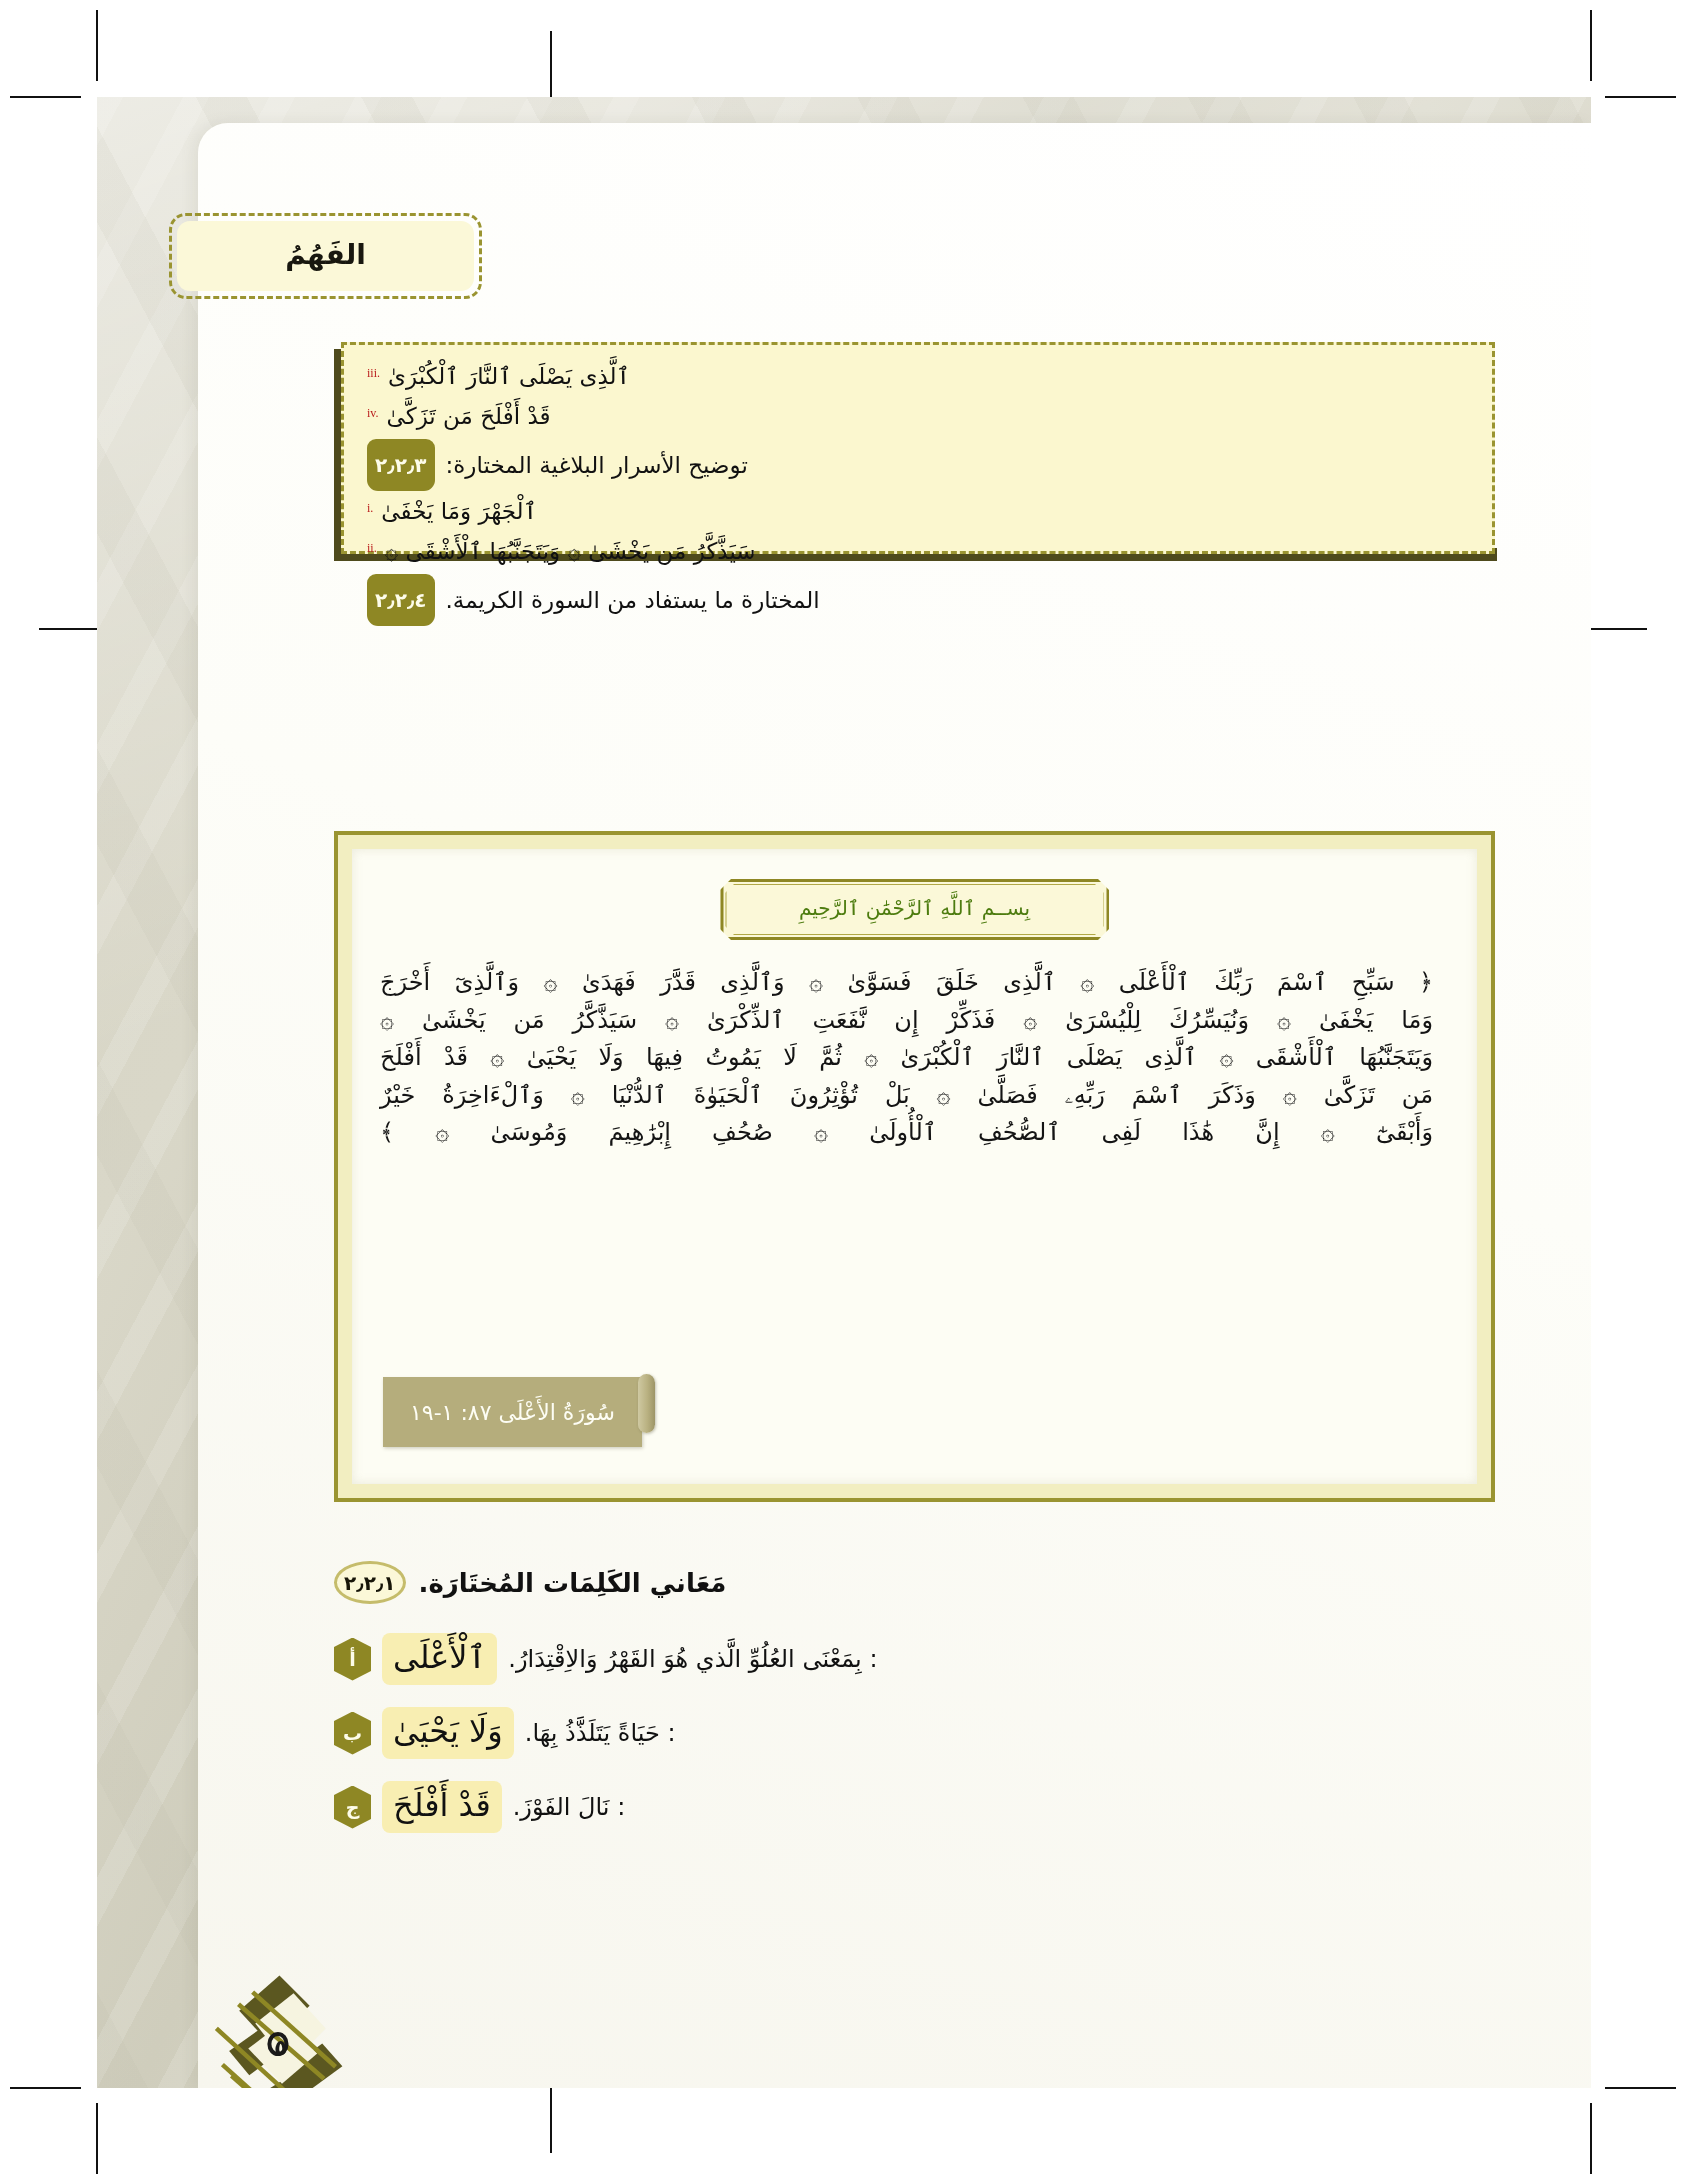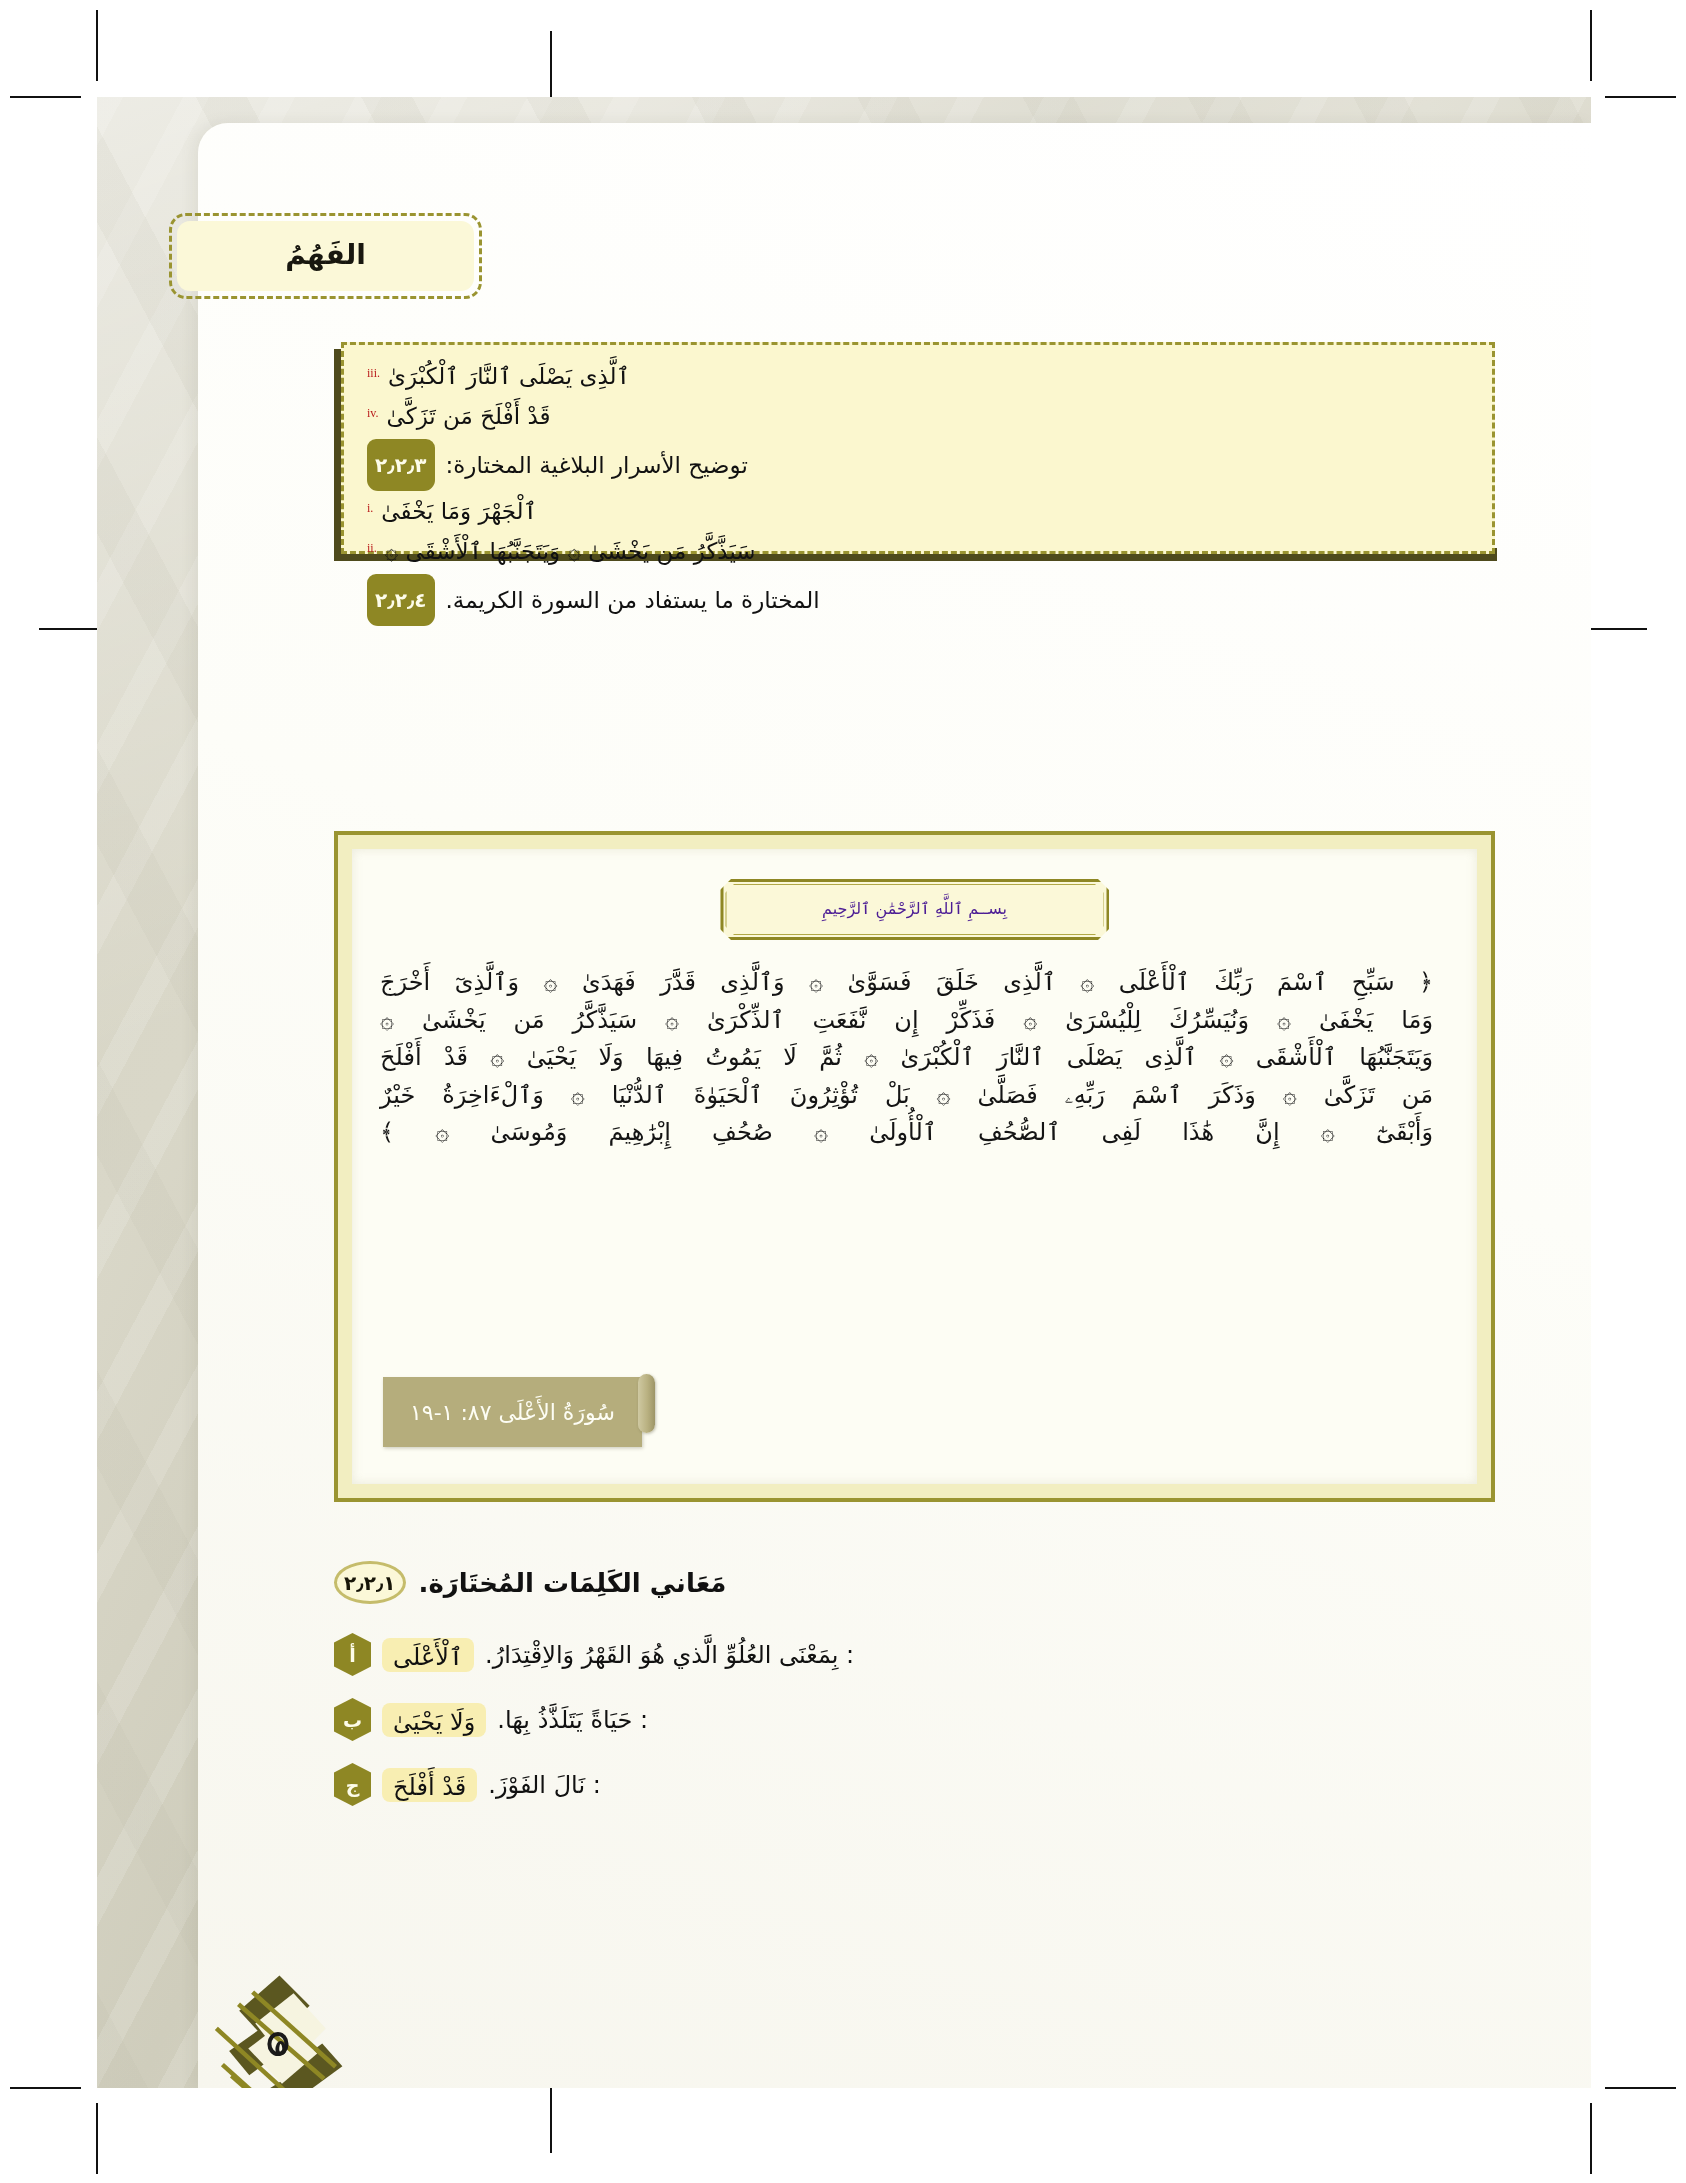--- a/index.html
+++ b/index.html
@@ -261,22 +261,22 @@
       9px 0, calc(100% - 9px) 0, 100% 9px,
       100% calc(100% - 9px), calc(100% - 9px) 100%,
       9px 100%, 0 calc(100% - 9px), 0 9px);
   }
   .bism-text {
     position: absolute;
     inset: 0;
     display: flex;
     align-items: center;
     justify-content: center;
-    font-size: 16px;
-    color: #4c1d95;
+    font-size: 20px;
+    color: #4d7c0f;
     direction: rtl;
     padding-bottom: 3px;
   }
 
   
   .quran-body {
     position: absolute;
     left: 28px;
     right: 44px;
     top: 116px;
@@ -378,22 +378,22 @@
     color: #fdfce9;
     font-size: 19px;
     font-weight: 700;
     clip-path: polygon(50% 0%, 100% 22%, 100% 78%, 50% 100%, 0% 78%, 0% 22%);
     direction: rtl;
   }
   .term-hl {
     flex: 0 0 auto;
     background: #f8eeb2;
     border-radius: 8px;
-    padding: 5px 11px 1px 11px;
-    font-size: 24px;
+    padding: 5px 11px 9px 11px;
+    font-size: 32px;
     color: #111;
     direction: rtl;
     white-space: nowrap;
   }
   .vocab-def {
     font-size: 24px;
     color: #111;
     direction: rtl;
     white-space: nowrap;
   }

